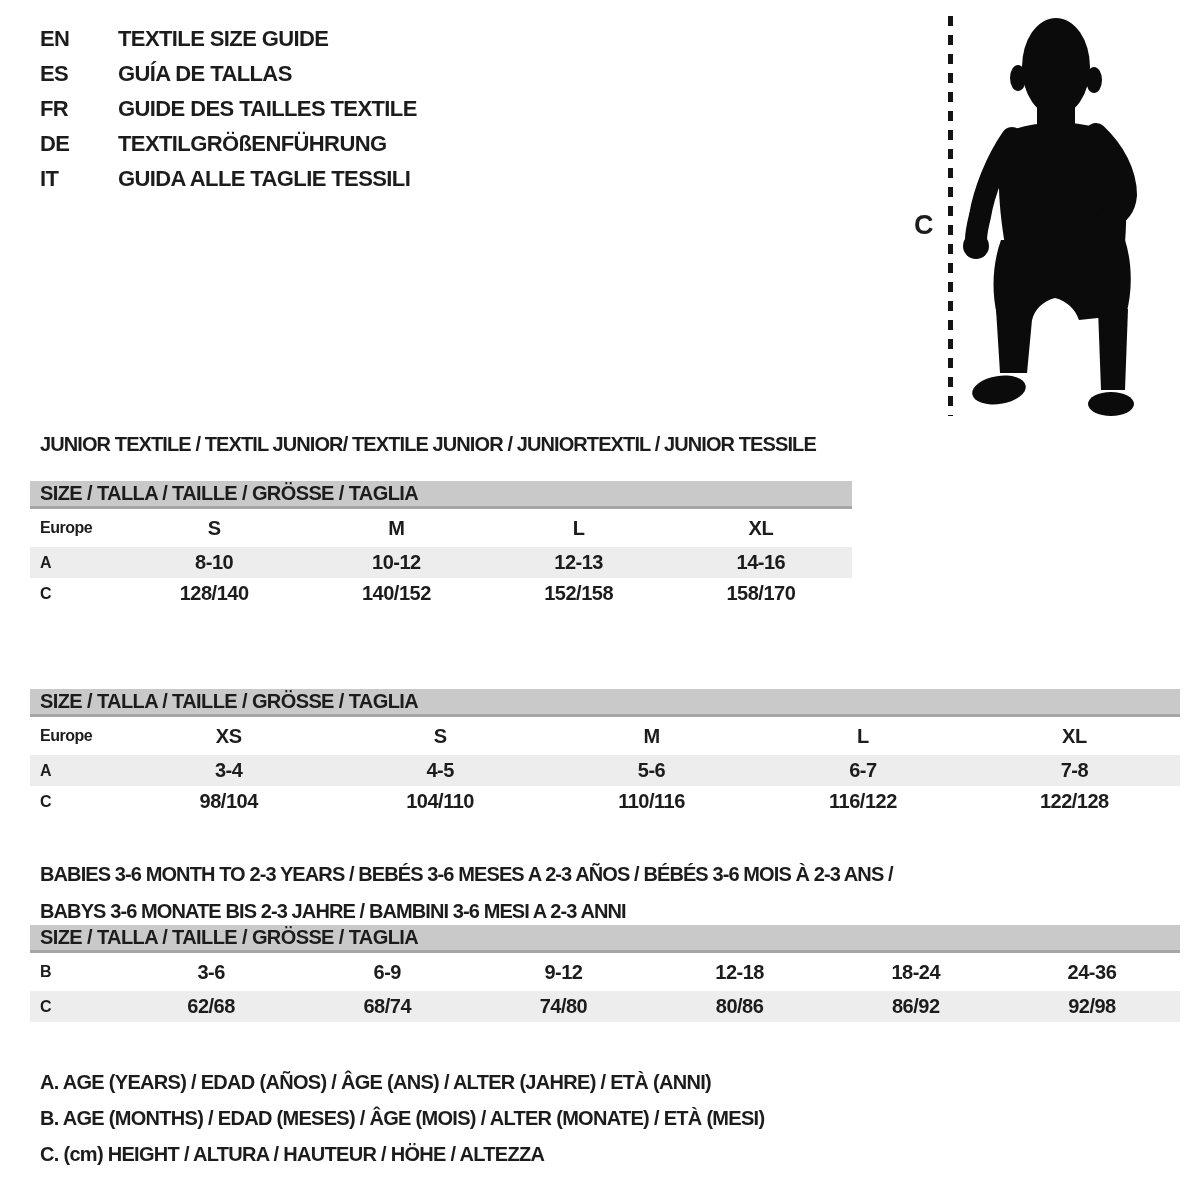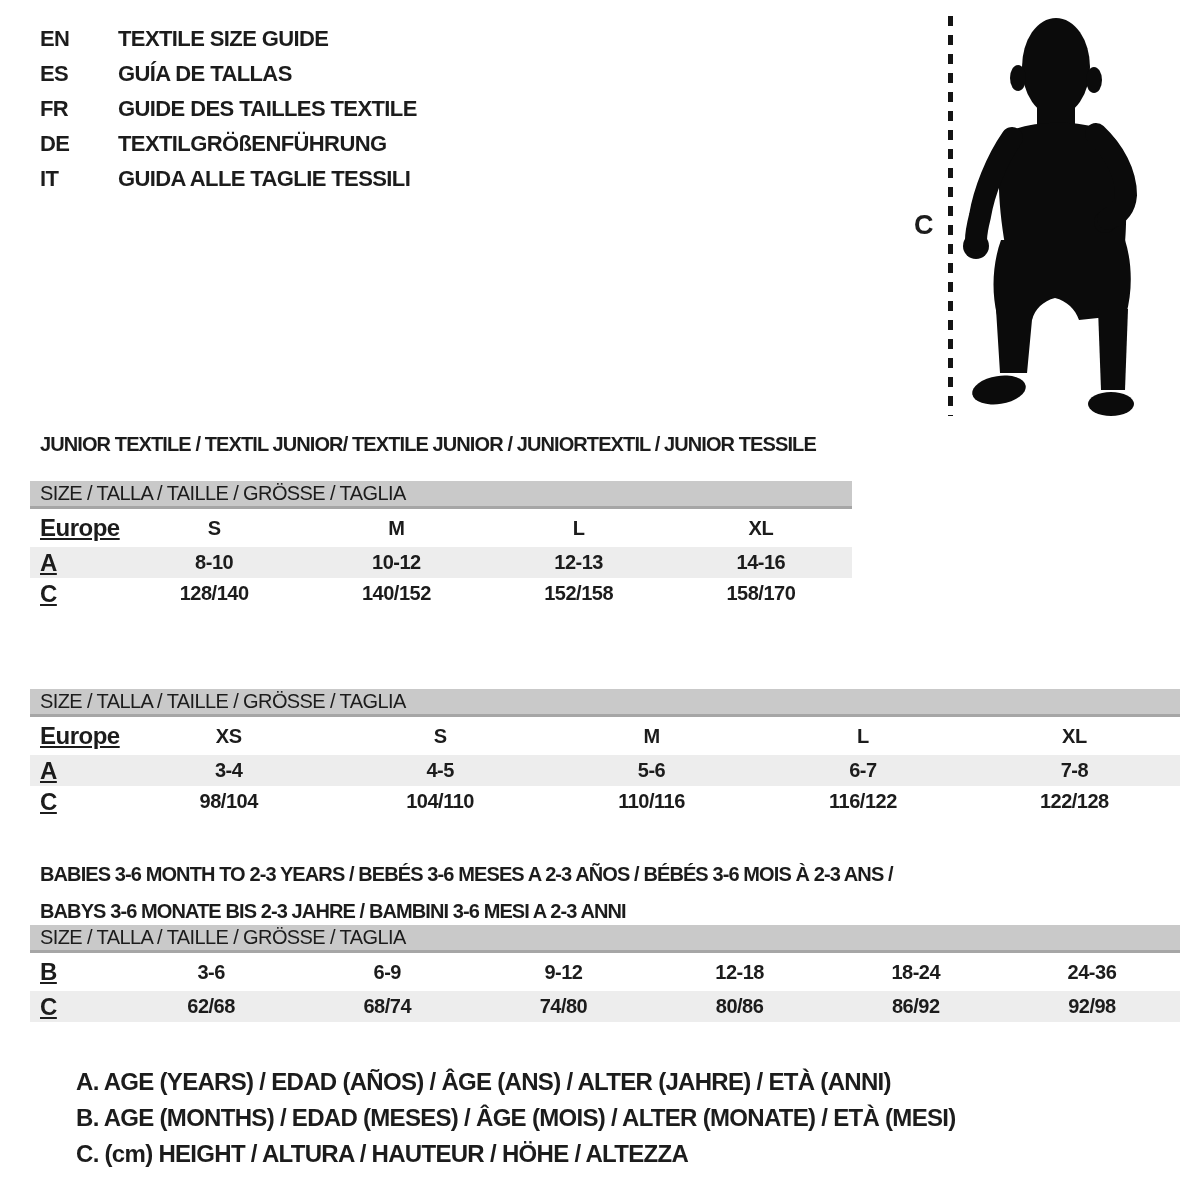--- a/index.html
+++ b/index.html
@@ -33,32 +33,32 @@
   .heading-sub { font-size:13px; font-weight:700; position:relative; top:4px; }
 
   
   .size-table { position:absolute; left:30px; }
   #junior-table { top:481px; width:822px; }
   #children-table { top:689px; width:1150px; }
   #babies-table { top:925px; width:1150px; }
   .size-bar {
     height:28px; background:#c9c9c9; border-bottom:3px solid #a6a6a6;
     line-height:25px; padding-left:10px;
-    font-size:20px; font-weight:400; letter-spacing:-0.6px;
+    font-size:20px; font-weight:700; letter-spacing:-0.6px;
   }
   .trow { display:flex; align-items:center; }
   .trow.first { height:38px; }
   .trow.data { height:31px; }
   .shaded { background:#ededed; }
-  .tlabel { width:93px; padding-left:10px; font-size:24px; font-weight:700; letter-spacing:-0.5px;text-decoration:underline; }
+  .tlabel { width:93px; padding-left:10px; font-size:16px; font-weight:700; letter-spacing:-0.5px; }
   .tcell { flex:1; text-align:center; font-size:20px; font-weight:700; letter-spacing:-0.5px; }
 
   
   .legend { position:absolute; left:40px; top:1064px; }
-  .legend-line { height:36px; line-height:36px; font-size:24px; font-weight:700; letter-spacing:-0.7px; white-space:nowrap;margin-left:36px; }
+  .legend-line { height:36px; line-height:36px; font-size:20px; font-weight:700; letter-spacing:-0.7px; white-space:nowrap; }
 </style>
 </head>
 <body>
 
 <div class="page">
 
   <div class="lang-block">
     <div class="lang-row">
       <span class="lang-code">EN</span>
       <span class="lang-title">TEXTILE SIZE GUIDE</span>

